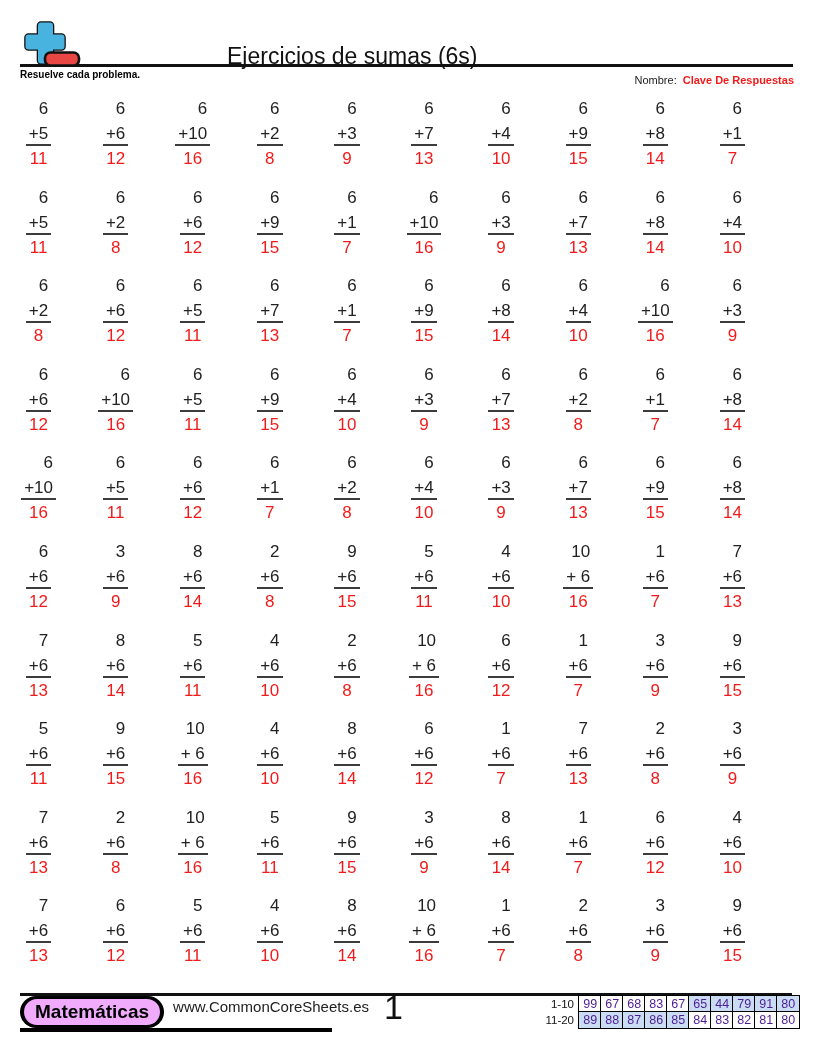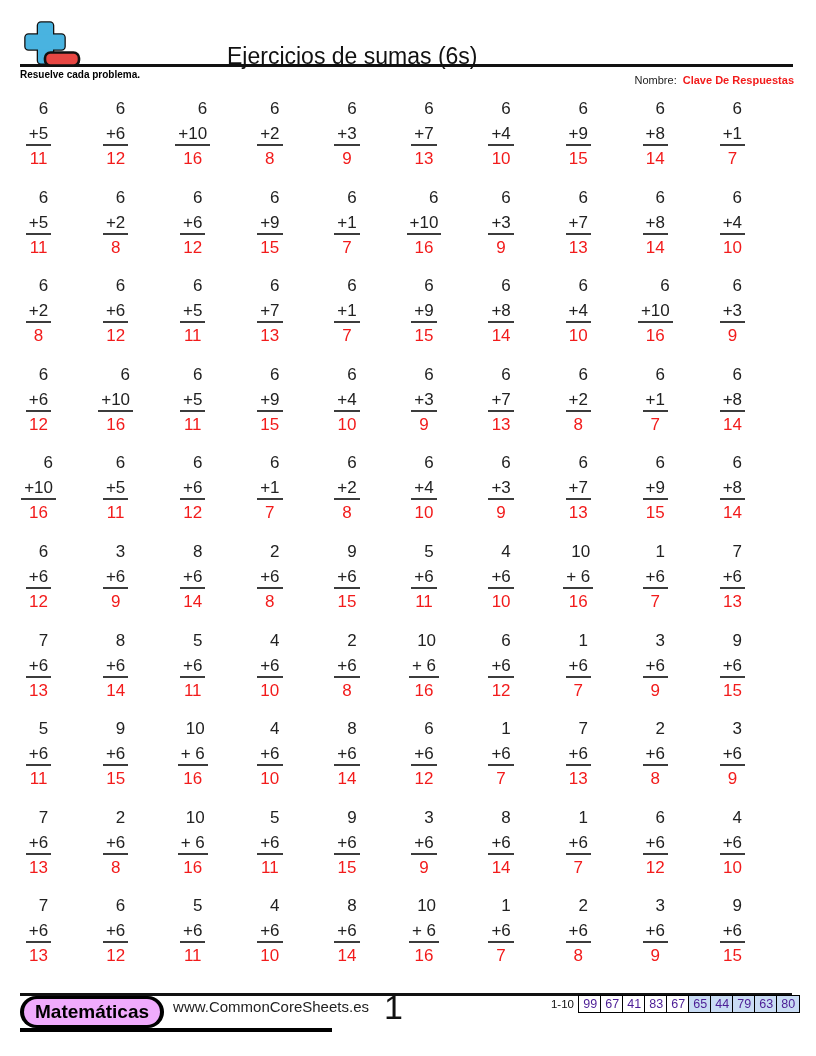--- a/index.html
+++ b/index.html
@@ -777,24 +777,37 @@
       <div class="pill-in">Matemáticas</div>
     </div>
     <div class="url">www.CommonCoreSheets.es</div>
   </div>
   <div class="pageno">1</div>
   <div class="score">
       <div class="srow">
         <div class="slabel">1-10</div>
         <div class="sc">99</div>
         <div class="sc">67</div>
-        <div class="sc">41</div>
+        <div class="sc">68</div>
         <div class="sc">83</div>
         <div class="sc">67</div>
         <div class="sc hl">65</div>
         <div class="sc hl">44</div>
         <div class="sc hl">79</div>
-        <div class="sc hl">63</div>
+        <div class="sc hl">91</div>
         <div class="sc hl">80</div>
+      </div>
+      <div class="srow">
+        <div class="slabel">11-20</div>
+        <div class="sc hl">89</div>
+        <div class="sc hl">88</div>
+        <div class="sc hl">87</div>
+        <div class="sc hl">86</div>
+        <div class="sc hl">85</div>
+        <div class="sc">84</div>
+        <div class="sc">83</div>
+        <div class="sc">82</div>
+        <div class="sc">81</div>
+        <div class="sc">80</div>
       </div>
     </div>
 
 </div>
 
 </body></html>

